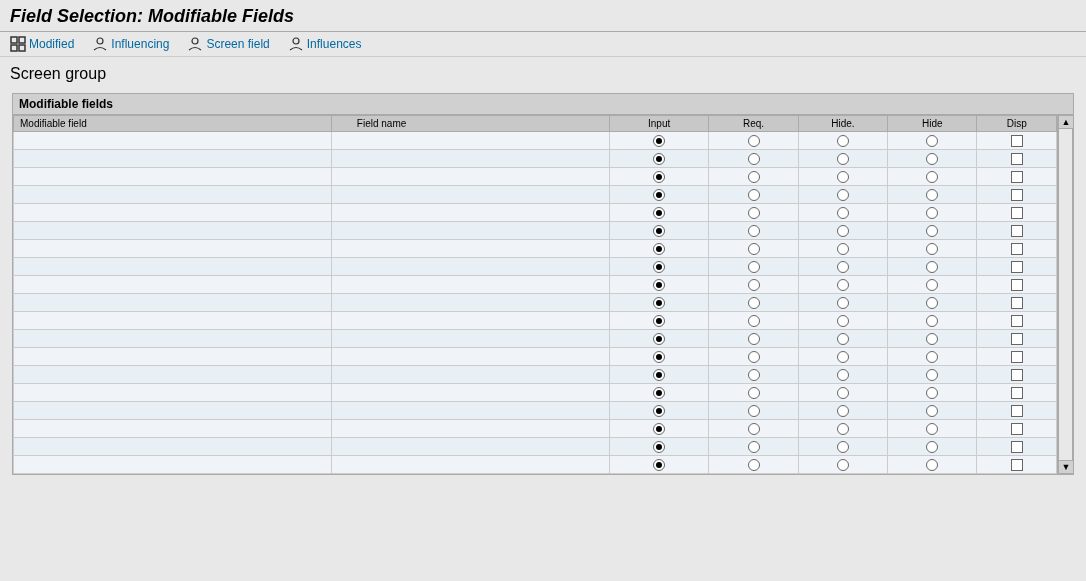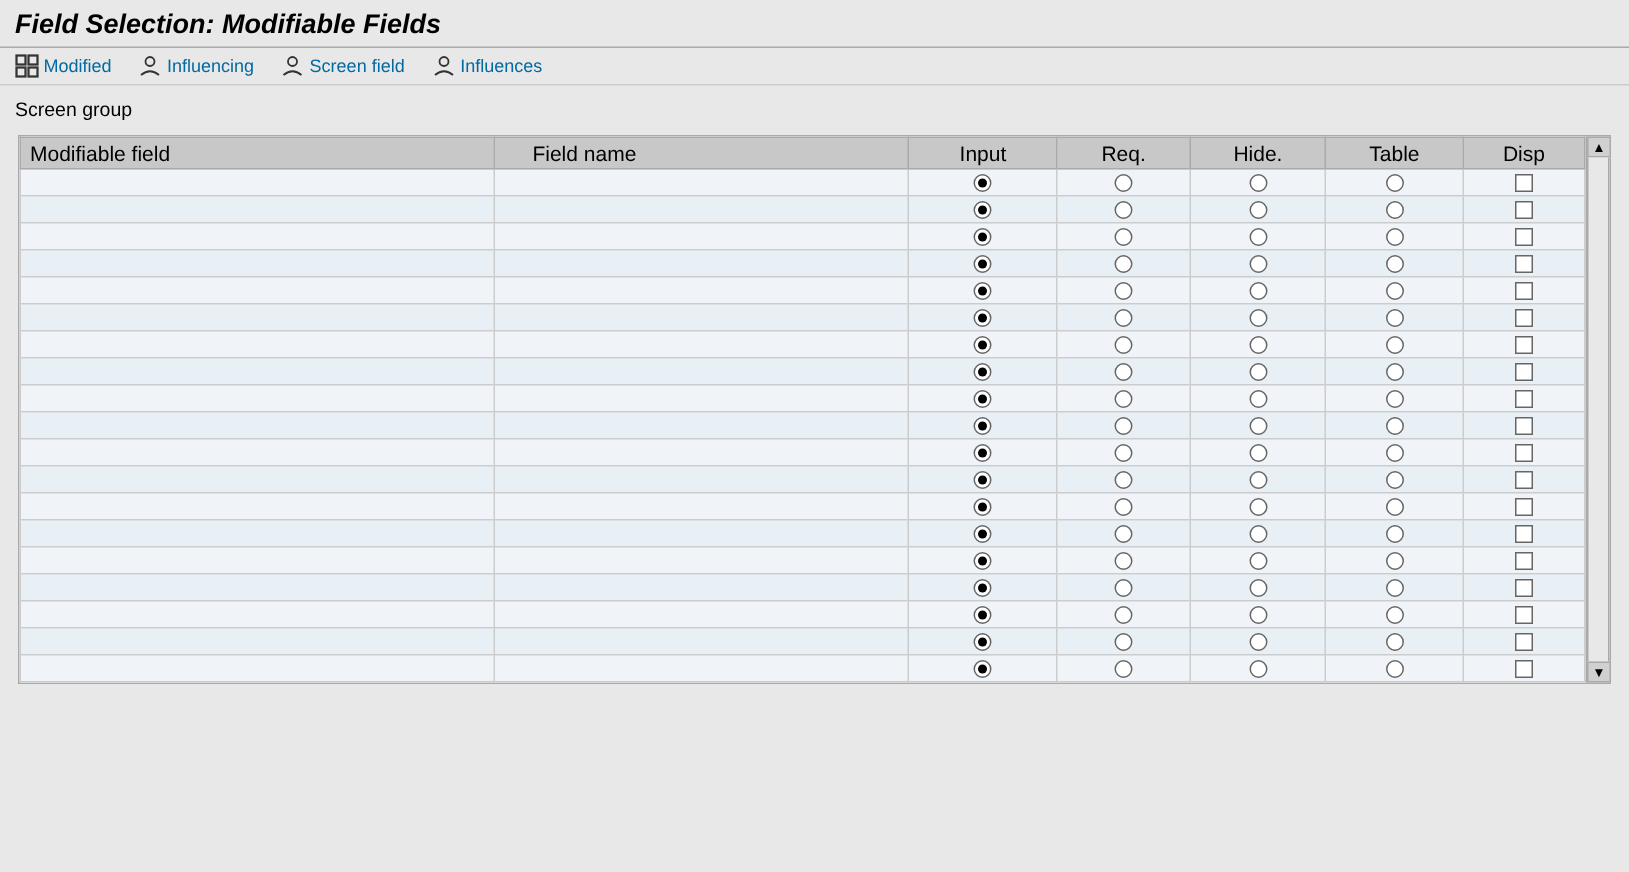--- a/index.html
+++ b/index.html
@@ -37,21 +37,21 @@
       text-decoration: none;
     }
     .content-area {
       padding: 8px 10px;
     }
     .screen-group-row {
       display: flex;
       align-items: center;
       gap: 79px;
       margin-bottom: 10px;
-      font-size: 13px;
+      font-size: 16px;
     }
     .screen-group-label {
       font-weight: normal;
       color: #000;
     }
     .screen-group-value {
       color: #000;
     }
     .table-container {
       border: 1px solid #aaa;
@@ -66,21 +66,21 @@
       font-size: 12px;
     }
     .grid-table {
       width: 100%;
       border-collapse: collapse;
     }
     .grid-table th {
       background: #c8c8c8;
       border: 1px solid #aaa;
       padding: 2px 6px;
-      font-size: 14px;
+      font-size: 10px;
       font-weight: normal;
       text-align: center;
       white-space: nowrap;
     }
     .grid-table th.left-align {
       text-align: left;
     }
     .grid-table td {
       border: 1px solid #ccc;
       padding: 1px 4px;
@@ -203,31 +203,32 @@
     <span>Influences</span>
   </div>
 </div>
 
 <div class="content-area">
   <div class="screen-group-row">
     <span class="screen-group-label">Screen group</span>
   </div>
 
   <div class="table-container">
+    <div class="table-header-row">Modifiable fields</div>
     <div class="outer-wrapper">
       <div class="table-scroll-wrapper">
         <table class="grid-table">
           <thead>
             <tr>
               <th class="left-align" style="width:160px;">Modifiable field</th>
               <th class="left-align" style="width:140px;padding-left:25px;">Field name</th>
               <th style="width:50px;">Input</th>
               <th style="width:45px;">Req.</th>
               <th style="width:45px;">Hide.</th>
-              <th style="width:45px;">Table</th>
+              <th style="width:45px;">Hide</th>
               <th style="width:40px;">Disp</th>
             </tr>
           </thead>
           <tbody id="table-body">
           <tr>
                 <td></td>
                 <td></td>
                 <td class="radio-cell"><span class="radio-btn filled"></span></td>
                 <td class="radio-cell"><span class="radio-btn"></span></td>
                 <td class="radio-cell"><span class="radio-btn"></span></td>

